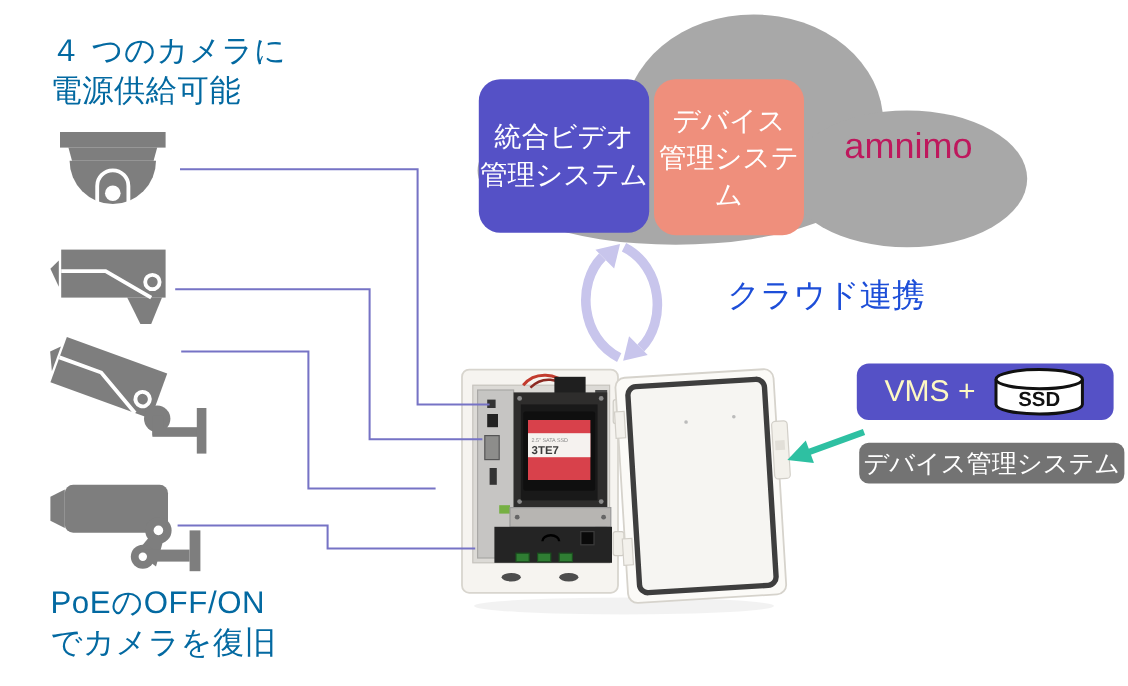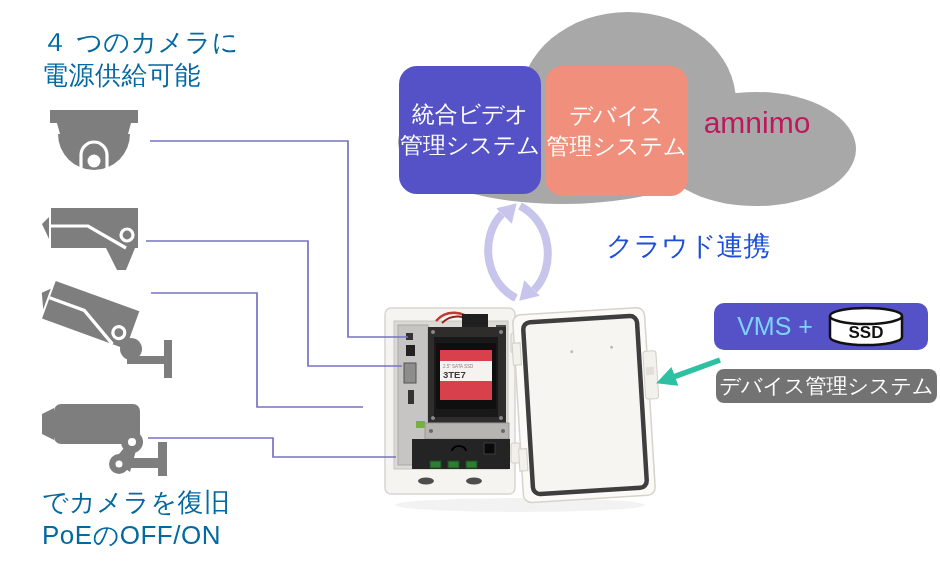--- a/index.html
+++ b/index.html
@@ -15,21 +15,21 @@
   .poe-note{left:18px;top:486px;}
 
   
   .cloud-svg{left:393px;top:4px;z-index:1;}
   .cloud-fill{fill:#a8a8a8;}
   .cloud-name{left:682px;top:104px;width:150px;z-index:2;color:#be185d;
     font-size:30px;line-height:37px;text-align:center;font-weight:400;}
   .cloud-box{z-index:2;color:#ffffff;text-align:center;font-size:23px;line-height:31px;
     display:flex;flex-direction:column;justify-content:center;border-radius:18px;margin-top:44px;}
   .cloud-box.video{left:399px;top:22px;width:142px;height:128px;background:#5551c6;}
-  .cloud-box.device{left:545px;top:22px;width:143px;height:130px;background:#ef8f7c;}
+  .cloud-box.device{left:545px;top:22px;width:125px;height:130px;background:#ef8f7c;}
 
   
   .sync-svg{left:468px;top:198px;z-index:1;}
   .sync-stroke{stroke:#c8c5ec;stroke-width:8;fill:none;}
   .sync-head{fill:#c8c5ec;}
   .cloud-link-label{left:606px;top:228px;z-index:2;color:#1d4ed8;font-size:27px;}
 
   
   .cam{z-index:1;}
   .cam-g{fill:#7e7e7e;}
@@ -42,21 +42,21 @@
   
   .lines-svg{left:0;top:0;z-index:5;pointer-events:none;}
   .conn{stroke:#7673c5;stroke-width:1.7;fill:none;}
 
   
   .cabinet-svg{left:370px;top:295px;z-index:1;}
 
   
   .vms-box{left:714px;top:303px;width:214px;height:47px;background:#5551c6;border-radius:10px;
     z-index:2;display:flex;align-items:center;justify-content:center;gap:14px;}
-  .vms-label{color:#7dd3fc;font-size:25px;}
+  .vms-label{color:#fef9c3;font-size:25px;}
   .dms-box{left:716px;top:369px;width:221px;height:34px;background:#737373;border-radius:8px;
     z-index:2;display:flex;align-items:center;justify-content:center;color:#ffffff;font-size:21px;}
   .teal-svg{left:648px;top:352px;z-index:3;}
   .teal-stroke{stroke:#2ec0a2;stroke-width:5.5;fill:none;}
   .teal-head{fill:#2ec0a2;}
 </style>
 </head>
 <body>
 
 <div class="stage">
@@ -111,22 +111,22 @@
       <polygon points="84,50 100,38 90,74 74,62"></polygon>
       <circle cx="79" cy="66" r="10"></circle>
       <rect x="76" y="60" width="42" height="10"></rect>
       <rect x="118" y="44" width="9" height="34"></rect>
     </g>
     <circle cx="92" cy="44" r="4" fill="#ffffff"></circle>
     <circle cx="79" cy="66" r="3.5" fill="#ffffff"></circle>
   </svg>
 
   <div class="abs note poe-note">
+    <div>PoEのOFF/ON</div>
     <div>でカメラを復旧</div>
-    <div>PoEのOFF/ON</div>
   </div>
 
   <svg class="abs cloud-svg" width="470" height="205" viewBox="0 0 470 205">
     <ellipse class="cloud-fill" cx="170" cy="138" rx="165" ry="62"></ellipse>
     <ellipse class="cloud-fill" cx="235" cy="98" rx="108" ry="90"></ellipse>
     <ellipse class="cloud-fill" cx="363" cy="145" rx="100" ry="57"></ellipse>
   </svg>
 
   <div class="abs cloud-box video">
     <div>統合ビデオ</div>

